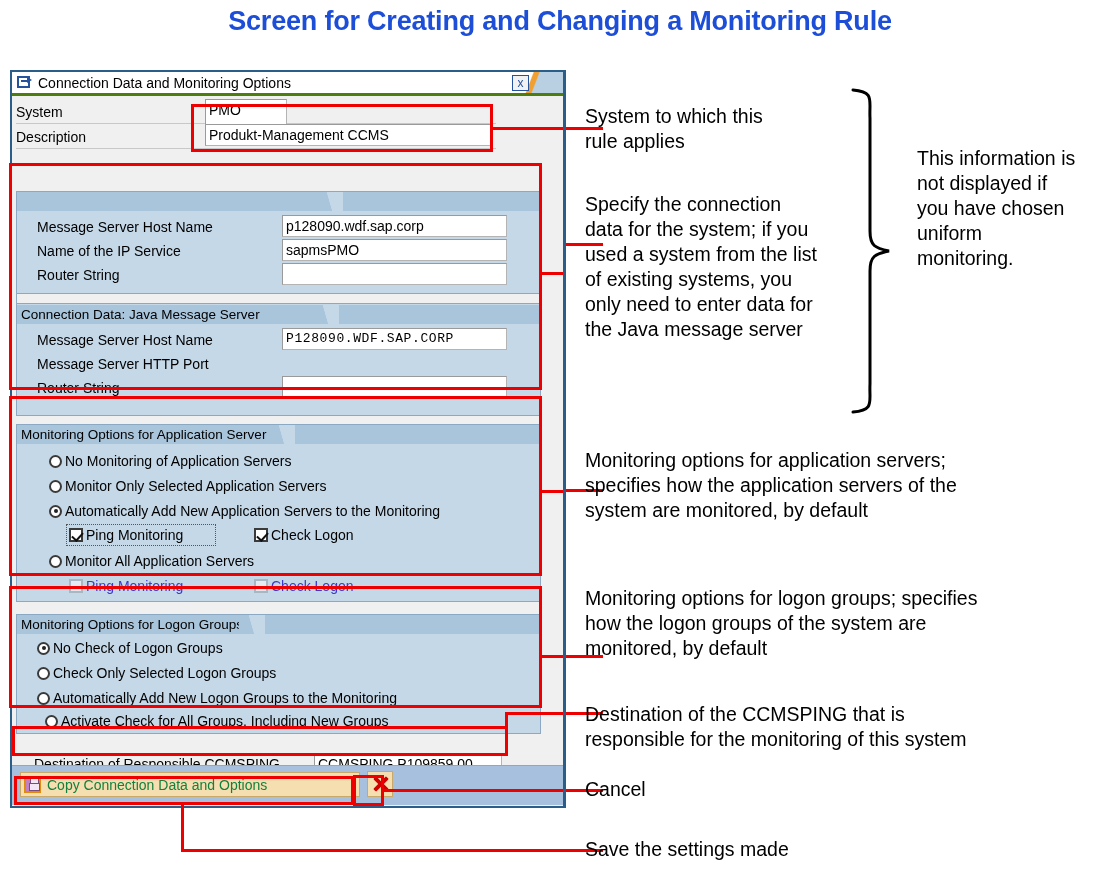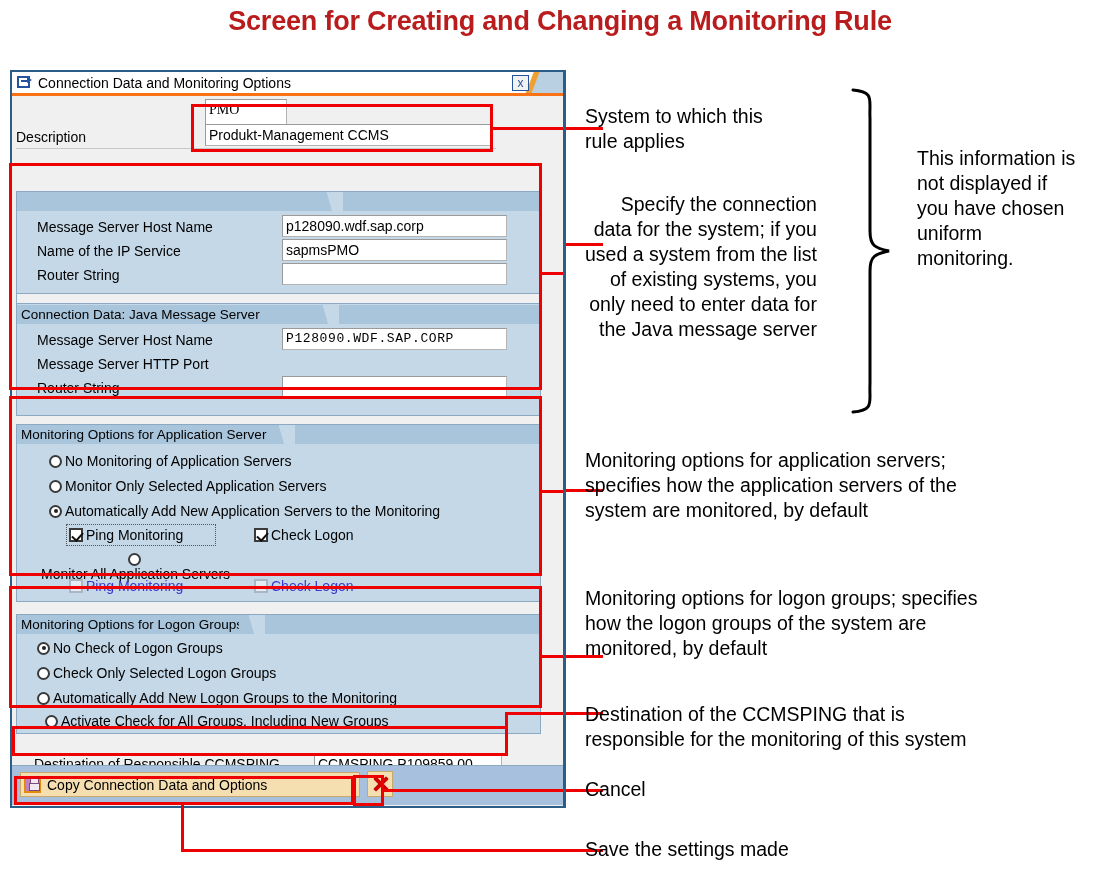--- a/index.html
+++ b/index.html
@@ -9,35 +9,35 @@
     background: #ffffff;
     font-family: "Liberation Sans", sans-serif;
     overflow: hidden;
   }
   #root { position: relative; width: 1120px; height: 869px; background:#fff; }
 
   
   .page-title {
     position: absolute; left: 0; top: 6px; width: 1120px;
     text-align: center;
-    font-size: 27px; font-weight: bold; color: #b91c1c;
+    font-size: 27px; font-weight: bold; color: #1d4ed8;
     letter-spacing: -0.2px;
   }
 
   
   .dialog {
     position: absolute; left: 10px; top: 70px;
     width: 555px; height: 738px;
     background: #f0f0f0;
     border: 2px solid #2a5d87;
   }
   .titlebar {
     position: relative; height: 24px;
     background: #ffffff;
-    border-bottom: 3px solid #f97316;
+    border-bottom: 3px solid #4d7c0f;
     display: flex; align-items: center;
     overflow: hidden;
   }
   .titlebar .tb-slant {
     position: absolute; right: 0; top: 0; height: 24px; width: 56px;
     background: linear-gradient(111deg, #ffffff 0%, #ffffff 40%, #f0a030 42%, #f0a030 49%, #b9cfe2 51%, #b9cfe2 100%);
   }
   .win-icon {
     width: 16px; height: 14px; margin-left: 5px; margin-right: 5px;
     position: relative; flex: 0 0 auto;
@@ -138,21 +138,21 @@
   
   .btnbar {
     position: absolute; left: 0; bottom: 0; width: 100%; height: 40px;
     background: #a7c0de; border-top: 1px solid #8ba9c3;
   }
   .btn-save {
     position: absolute; left: 8px; top: 6px;
     width: 340px; height: 25px;
     background: #f5deb0; border: 1px solid #c8a96a;
     display: flex; align-items: center;
-    font-size: 14px; color:#000000; cursor: pointer;
+    font-size: 14px; color:#15803d; cursor: pointer;
   }
   .floppy {
     position: relative; width: 17px; height: 17px; margin: 0 6px 0 3px; flex:0 0 auto;
     background: #c17fc4; border: 2px solid #e08a10;
   }
   .floppy::before {
     content:""; position:absolute; left:4px; top:-1px; width:7px; height:6px;
     background:#f3e6f5; border:1px solid #7a4d7d;
   }
   .floppy::after {
@@ -197,21 +197,25 @@
         <span class="outer"></span>
           <span class="arrow"></span>
           <span class="arrowhead"></span>
       </span>
       <span class="title-text">Connection Data and Monitoring Options</span>
       <div class="close-btn">x</div>
     </div>
 
     <div class="dlg-body">
 
-      <div class="field" style="left:193px; top:3px; width:82px; height:38px;font-family:Liberation Serif, serif;">PMO</div>
+      <div class="kv-row" style="top:4px; width:490px;">
+        <span class="kv-label">System</span>
+        <span class="kv-underline" style="width:480px;"></span>
+      </div>
+      <div class="field" style="left:193px; top:3px; width:82px; height:38px;">PMO</div>
 
       <div class="kv-row" style="top:29px; width:490px;">
         <span class="kv-label">Description</span>
         <span class="kv-underline" style="width:480px;"></span>
       </div>
       <div class="field" style="left:193px; top:28px; width:286px; height:22px;">Produkt-Management CCMS</div>
 
       <div class="grp" style="left:4px; top:95px; width:525px; height:225px;">
         <div class="grp-head">
           <span></span>
@@ -265,21 +269,21 @@
         <div class="focus-box" style="left:49px; top:99px; width:150px; height:22px;"></div>
         <div class="opt" style="left:52px; top:102px;">
           <span class="cb on"></span>
           <span>Ping Monitoring</span>
         </div>
         <div class="opt" style="left:237px; top:102px;">
           <span class="cb on"></span>
           <span>Check Logon</span>
         </div>
 
-        <div class="opt" style="left:24px; top:128px;flex-direction:column;">
+        <div class="opt" style="left:32px; top:128px;">
           <span class="radio"></span>
           <span>Monitor All Application Servers</span>
         </div>
 
         <div class="opt dis" style="left:52px; top:153px;">
           <span class="cb dis"></span>
           <span>Ping Monitoring</span>
         </div>
         <div class="opt dis" style="left:237px; top:153px;">
           <span class="cb dis"></span>
@@ -360,21 +364,21 @@
 
   <div class="blue-rail" style="left:563px; top:70px; height:738px;"></div>
 
   <svg class="brace" style="left:845px; top:88px;" width="70" height="326" viewBox="0 0 70 326">
     <path d="M 8 2 C 30 4, 24 12, 25 30 L 25 143 C 25 158, 30 160, 44 163 C 30 166, 25 168, 25 183 L 25 296 C 24 314, 30 322, 8 324" fill="none" stroke="#000" stroke-width="3" stroke-linecap="round"></path>
   </svg>
 
   <div class="ann" style="left:585px; top:104px;">System to which this
 rule applies</div>
 
-  <div class="ann" style="left:585px; top:192px;text-align:right;">Specify the connection
+  <div class="ann" style="left:585px; top:192px;">Specify the connection
 data for the system; if you
 used a system from the list
 of existing systems, you
 only need to enter data for
 the Java message server</div>
 
   <div class="ann" style="left:585px; top:448px;">Monitoring options for application servers;
 specifies how the application servers of the
 system are monitored, by default</div>
 

